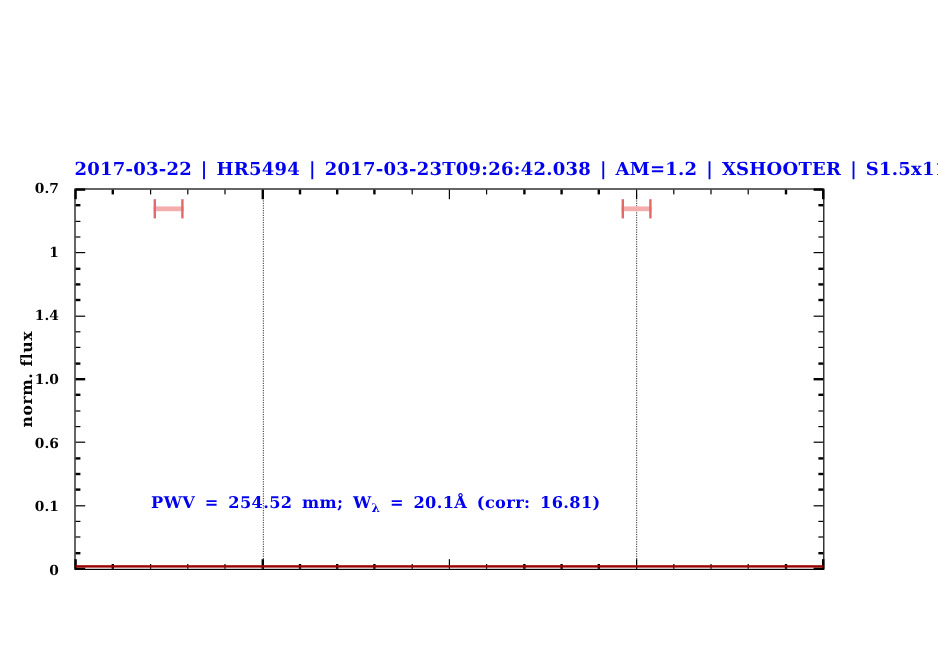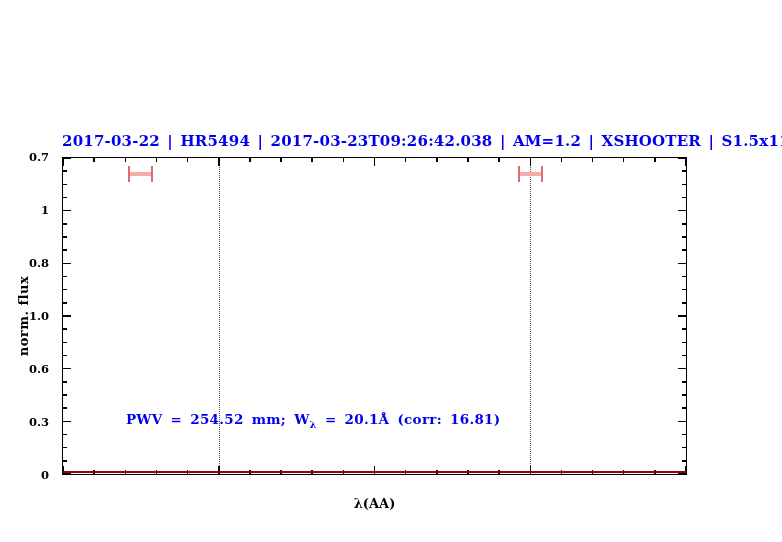--- a/index.html
+++ b/index.html
@@ -75,24 +75,24 @@
 <body>
 
 <div class="figure">
 
   <div class="title" style="color: rgb(0, 0, 238);">2017-03-22 | HR5494 | 2017-03-23T09:26:42.038 | AM=1.2 | XSHOOTER | S1.5x11</div>
 
   <div class="ylabel">norm. flux</div>
 
   <div class="yticklabels">
       <div class="yticklabel" style="top: 100%;">0</div>
-      <div class="yticklabel" style="top: 83.3333%;">0.3</div>
+      <div class="yticklabel" style="top: 83.3333%;">0.1</div>
       <div class="yticklabel" style="top: 66.6667%;">0.6</div>
       <div class="yticklabel" style="top: 50%;">1.0</div>
-      <div class="yticklabel" style="top: 33.3333%;">0.8</div>
+      <div class="yticklabel" style="top: 33.3333%;">1.4</div>
       <div class="yticklabel" style="top: 16.6667%;">1</div>
       <div class="yticklabel" style="top: 0%;">0.7</div>
     </div>
 
   <div class="plot">
     <div class="annotation" style="color: rgb(0, 0, 238);"><span>PWV = 254.52 mm; W</span><sub>λ</sub><span> = 20.1Å (corr: 16.81)</span></div>
   <div class="vline" style="left: 25%; border-left: 1.5px dotted rgb(85, 85, 85);"></div>
       <div class="vline" style="left: 75%; border-left: 1.5px dotted rgb(85, 85, 85);"></div>
       <div class="tick tx maj b" style="left: 0%;"></div>
       <div class="tick tx maj t" style="left: 0%;"></div>
@@ -193,15 +193,14 @@
         <div class="errcap capR" style="background: rgb(224, 106, 106);"></div>
       </div>
       <div class="errbar" style="left: 73%; width: 4%; top: calc(5% - 8px);">
         <div class="errline" style="background: rgb(245, 172, 172);"></div>
         <div class="errcap capL" style="background: rgb(224, 106, 106);"></div>
         <div class="errcap capR" style="background: rgb(224, 106, 106);"></div>
       </div>
     </div>
 
 
-  <div class="xlabel">λ(AA)</div>
 
 </div>
 
 </body></html>

